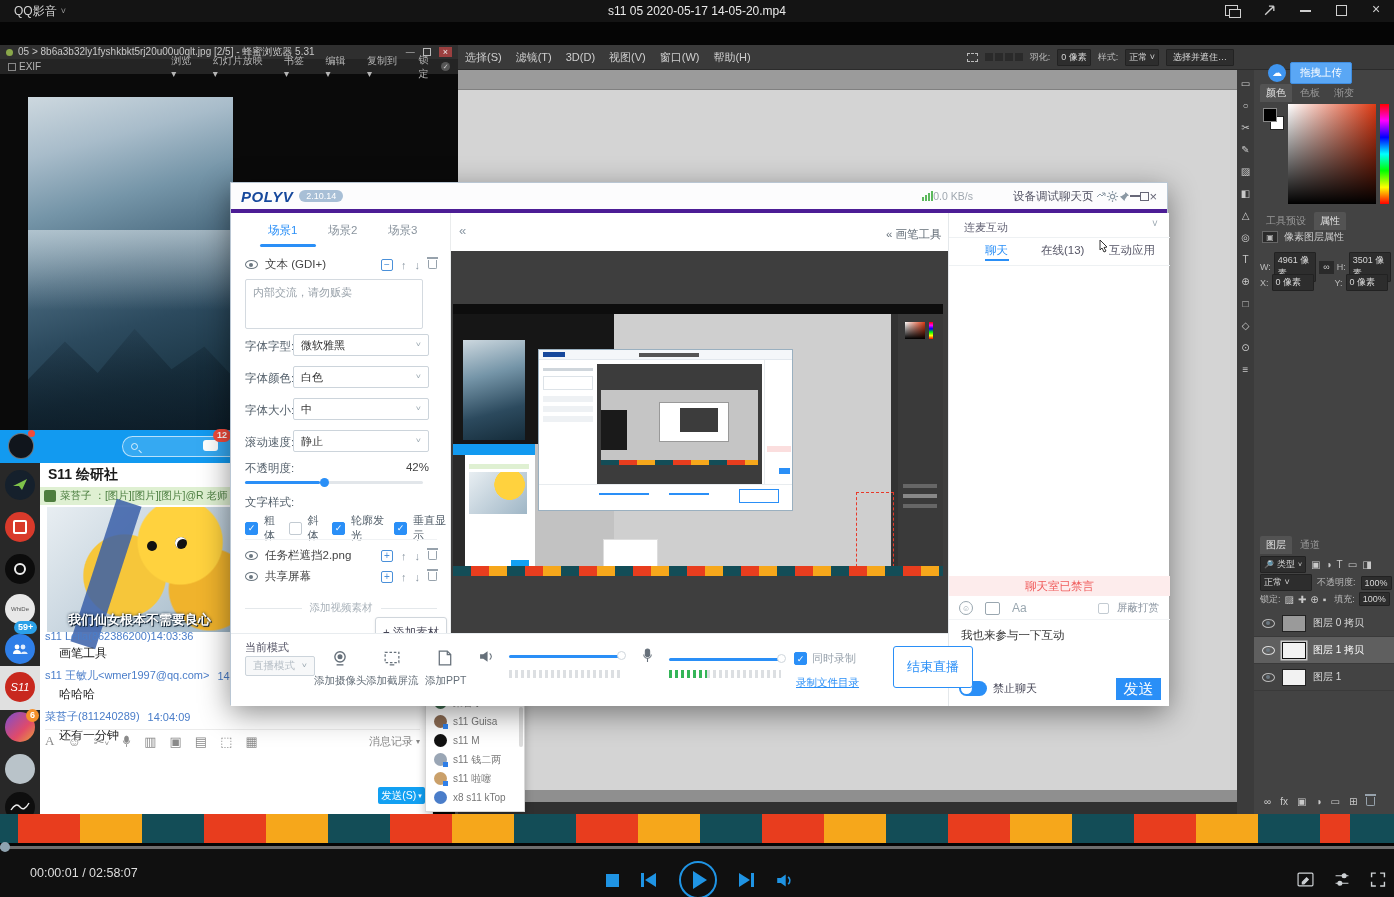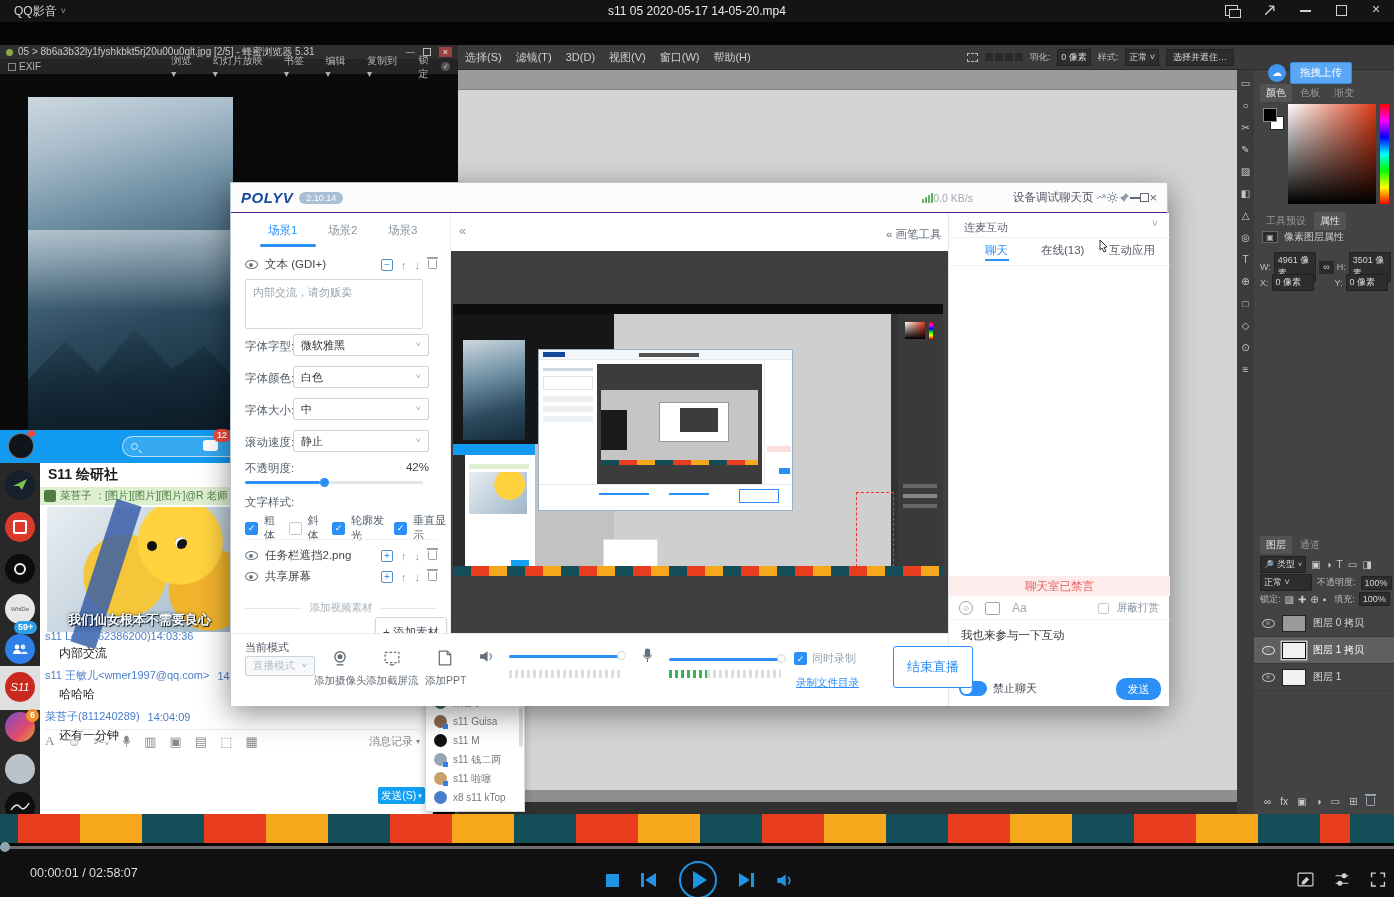--- a/index.html
+++ b/index.html
@@ -301,21 +301,21 @@
       <i class="abs" style="left:46px;top:-8px;width:26px;height:150px;background:#3a5fa8;transform:rotate(18deg);opacity:.85"></i>
       <i class="abs" style="left:100px;top:34px;width:10px;height:10px;border-radius:50%;background:#111"></i>
       <i class="abs" style="left:128px;top:30px;width:12px;height:12px;border-radius:50%;background:#111;box-shadow:inset 2px 2px 0 #fff"></i>
       <span class="abs" style="left:0;bottom:3px;width:100%;text-align:center;color:#fff;font-size:13px;font-weight:bold;text-shadow:0 0 3px #123,1px 1px 0 #123">我们仙女根本不需要良心</span>
     </div>
     <div class="abs" style="left:45px;top:200px;font-size:11px">
       <div class="f" style="gap:0">
           <span style="color:#4a7dc9">s11 Leila(862386200)</span>
           <span style="color:#4a7dc9">14:03:36</span>
         </div>
-      <div style="margin:3px 0 6px 14px;font-size:12px;color:#222">内部交流</div>
+      <div style="margin:3px 0 6px 14px;font-size:12px;color:#222">画笔工具</div>
       <div class="f" style="gap:8px">
           <span style="color:#4a7dc9">s11 王敏儿&lt;wmer1997@qq.com&gt;</span>
           <span style="color:#4a7dc9">14:03:56</span>
         </div>
       <div style="margin:3px 0 6px 14px;font-size:12px;color:#222">哈哈哈</div>
       <div class="f" style="gap:8px">
           <span style="color:#4a7dc9">菜苔子(811240289)</span>
           <span style="color:#4a7dc9">14:04:09</span>
         </div>
       <div style="margin:3px 0 6px 14px;font-size:12px;color:#222">还有一分钟</div>
@@ -375,21 +375,21 @@
       </div>
     <div class="mrow">
         <span class="ma" style="background:#4a7dc9"></span>
         <span class="mn">x8 s11 kTop</span>
       </div>
     <div class="abs" style="right:1px;top:8px;width:4px;height:40px;background:#dcdcdc;border-radius:2px"></div>
   </div>
 
   <div class="abs" style="left:230px;top:182px;width:938px;height:523px;background:#fff;border:1px solid #b9c6d3;box-shadow:0 8px 28px rgba(0,0,0,.45);z-index:4">
 
-    <div class="abs f" style="left:0;top:0;width:936px;height:30px;background:#fcfcfd;border-bottom:1px solid #4c1d95;padding:0 10px">
+    <div class="abs f" style="left:0;top:0;width:936px;height:30px;background:#fcfcfd;border-bottom:4px solid #4c1d95;padding:0 10px">
       <span style="font-weight:bold;font-style:italic;font-size:15px;color:#16489c;letter-spacing:.5px">POLYV</span>
       <span style="margin-left:6px;background:#a8bfd6;color:#fff;font-size:9px;padding:1px 7px;border-radius:8px">2.10.14</span>
       <span class="f" style="margin-left:auto;">
         <span class="f" style="gap:1px;align-items:flex-end">
             <i style="width:2px;height:4px;background:var(--green)"></i>
             <i style="width:2px;height:6px;background:var(--green)"></i>
             <i style="width:2px;height:8px;background:var(--green)"></i>
             <i style="width:2px;height:10px;background:var(--green)"></i>
           </span>
         <span style="font-size:10.5px;color:#a0a8b0">0.0 KB/s</span>
@@ -591,21 +591,21 @@
         <span style="font-size:12px">Aa</span>
         <span class="f" style="margin-left:auto;gap:8px">
           <span class="cb" style="width:11px;height:11px"></span>
           <span style="font-size:10.5px;color:#8a94a0">屏蔽打赏</span>
         </span>
       </div>
       <div class="abs" style="left:0;top:406px;width:221px;height:56px;border-top:1px solid #f2f4f6;padding:8px 12px;font-size:11.5px;color:#333"><span>我也来参与一下互动</span></div>
       <div class="abs f" style="left:10px;top:468px;width:200px">
         <span class="tg"></span>
         <span style="font-size:11px;color:#445;margin-left:6px">禁止聊天</span>
-        <span class="abs f" style="left:157px;top:-3px;width:45px;height:22px;background:var(--accent);border-radius:10px;color:#fff;font-size:11px;justify-content:center">
+        <span class="abs f" style="left:157px;top:-3px;width:45px;height:22px;background:var(--accent);border-radius:0;color:#fff;font-size:15px;justify-content:center">
             <span>发送</span>
           </span>
       </div>
     </div>
 
     <div class="abs" style="left:0;top:450px;width:717px;height:73px;border-top:1px solid #e8ecef;background:#fff">
       <span class="abs" style="left:14px;top:6px;font-size:11px;color:#556">当前模式</span>
       <span class="sel" style="left:14px;top:22px;width:70px;height:20px;background:#f7f8f9;color:#b6bec6;font-size:10.5px">
           <span>直播模式</span>
           <span class="ch">˅</span>

